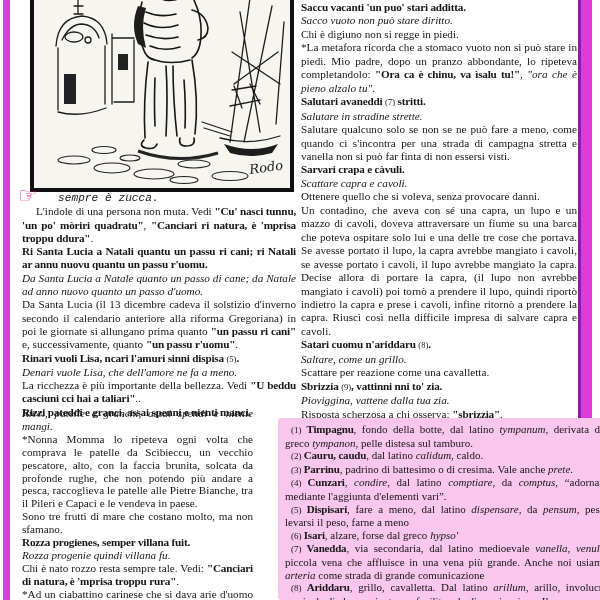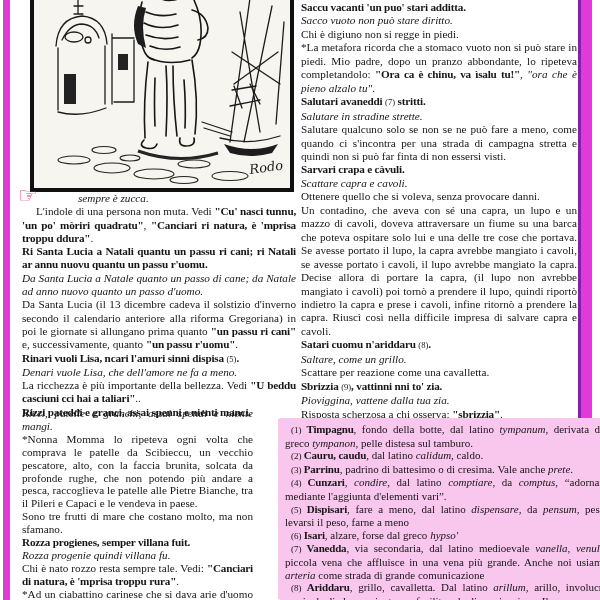--- a/index.html
+++ b/index.html
@@ -8,21 +8,21 @@
   .vbar-left{position:absolute;left:3px;top:0;width:7px;height:600px;}
   .vbar-right-edge{position:absolute;left:578px;top:0;width:3px;height:600px;}
   .vbar-right{position:absolute;left:581px;top:0;width:11px;height:600px;}
   .frame{position:absolute;left:30px;top:-12px;width:256px;height:196px;border:4px solid #101010;
          background:#f7f5f0;overflow:hidden;}
   .frame svg{display:block;}
   .manicule{position:absolute;left:18px;top:185px;font-size:22px;line-height:22px;
             font-family:"DejaVu Sans",sans-serif;}
   .col{position:absolute;font-size:11.2px;}
   .col-left-top{left:22px;top:192px;width:274px;line-height:13.3px;}
-  .col-left-top .para:first-child{padding-left:56px;text-align:left;}
+  .col-left-top .para:first-child{padding-left:36px;text-align:left;font-family:Liberation Mono, monospace;}
   .col-left-bottom{left:22px;top:407px;width:231px;line-height:12.9px;}
   .col-right{left:301px;top:1px;width:276px;line-height:13.45px;}
   .para{text-align:justify;}
   .seg-i{font-style:italic;}
   .seg-b{font-weight:bold;letter-spacing:-0.2px;}
   .seg-n{font-size:8.5px;font-style:normal;font-weight:normal;}
   .ind{text-indent:14px;}
   .footnotes{position:absolute;left:255px;top:418px;width:338px;height:182px;border-radius:3px;
              padding:5px 8px 0 7px;box-sizing:border-box;font-size:11px;line-height:12.6px;overflow:hidden;margin-left:23px;}
   .footnotes .para{text-indent:6px;}
@@ -115,21 +115,21 @@
       <div class="para"><span class="seg-r">*Ad un ciabattino carinese che si dava arie d'uomo di cultura (come moltissimi altri artigiani che</span></div>
     </div>
 
   <div class="col col-right">
       <div class="para"><span class="seg-b">Saccu vacanti 'un puo' stari additta.</span></div>
       <div class="para"><span class="seg-i">Sacco vuoto non può stare diritto.</span></div>
       <div class="para"><span class="seg-r">Chi è digiuno non si regge in piedi.</span></div>
       <div class="para"><span class="seg-r">*La metafora ricorda che a stomaco vuoto non si può stare in piedi. Mio padre, dopo un pranzo abbondante, lo ripeteva completandolo: </span><span class="seg-b">"Ora ca è chinu, va ìsalu tu!"</span><span class="seg-r">, </span><span class="seg-i">"ora che è pieno alzalo tu"</span><span class="seg-r">.</span></div>
       <div class="para"><span class="seg-b">Salutari avaneddi </span><span class="seg-n">(7)</span><span class="seg-b"> stritti.</span></div>
       <div class="para"><span class="seg-i">Salutare in stradine strette.</span></div>
-      <div class="para"><span class="seg-r">Salutare qualcuno solo se non se ne può fare a meno, come quando ci s'incontra per una strada di campagna stretta e quindi non si può far finta di non essersi visti.</span></div>
+      <div class="para"><span class="seg-r">Salutare qualcuno solo se non se ne può fare a meno, come quando ci s'incontra per una strada di campagna stretta e vanella non si può far finta di non essersi visti.</span></div>
       <div class="para"><span class="seg-b">Sarvari crapa e càvuli.</span></div>
       <div class="para"><span class="seg-i">Scattare capra e cavoli.</span></div>
       <div class="para"><span class="seg-r">Ottenere quello che si voleva, senza provocare danni.</span></div>
       <div class="para"><span class="seg-r">Un contadino, che aveva con sé una capra, un lupo e un mazzo di cavoli, doveva attraversare un fiume su una barca che poteva ospitare solo lui e una delle tre cose che portava. Se avesse portato il lupo, la capra avrebbe mangiato i cavoli, se avesse portato i cavoli, il lupo avrebbe mangiato la capra. Decise allora di portare la capra, (il lupo non avrebbe mangiato i cavoli) poi tornò a prendere il lupo, quindi riportò indietro la capra e prese i cavoli, infine ritornò a prendere la capra. Riuscì così nella difficile impresa di salvare capra e cavoli.</span></div>
       <div class="para"><span class="seg-b">Satari cuomu n'ariddaru </span><span class="seg-n">(8)</span><span class="seg-b">.</span></div>
       <div class="para"><span class="seg-i">Saltare, come un grillo.</span></div>
       <div class="para"><span class="seg-r">Scattare per reazione come una cavalletta.</span></div>
       <div class="para"><span class="seg-b">Sbrizzia </span><span class="seg-n">(9)</span><span class="seg-b">, vattinni nni to' zia.</span></div>
       <div class="para"><span class="seg-i">Pioviggina, vattene dalla tua zia.</span></div>
       <div class="para"><span class="seg-r">Risposta scherzosa a chi osserva: </span><span class="seg-b">"sbrizzia"</span><span class="seg-r">.</span></div>

